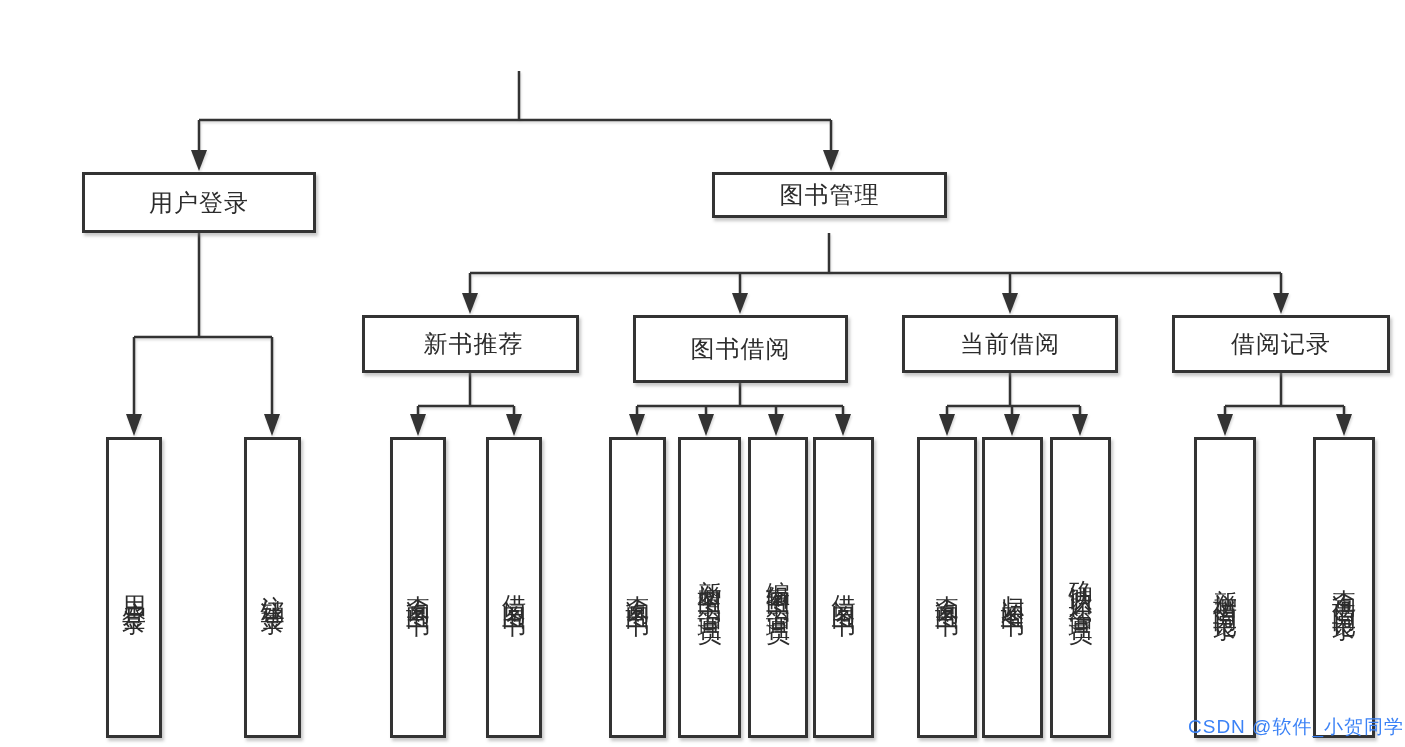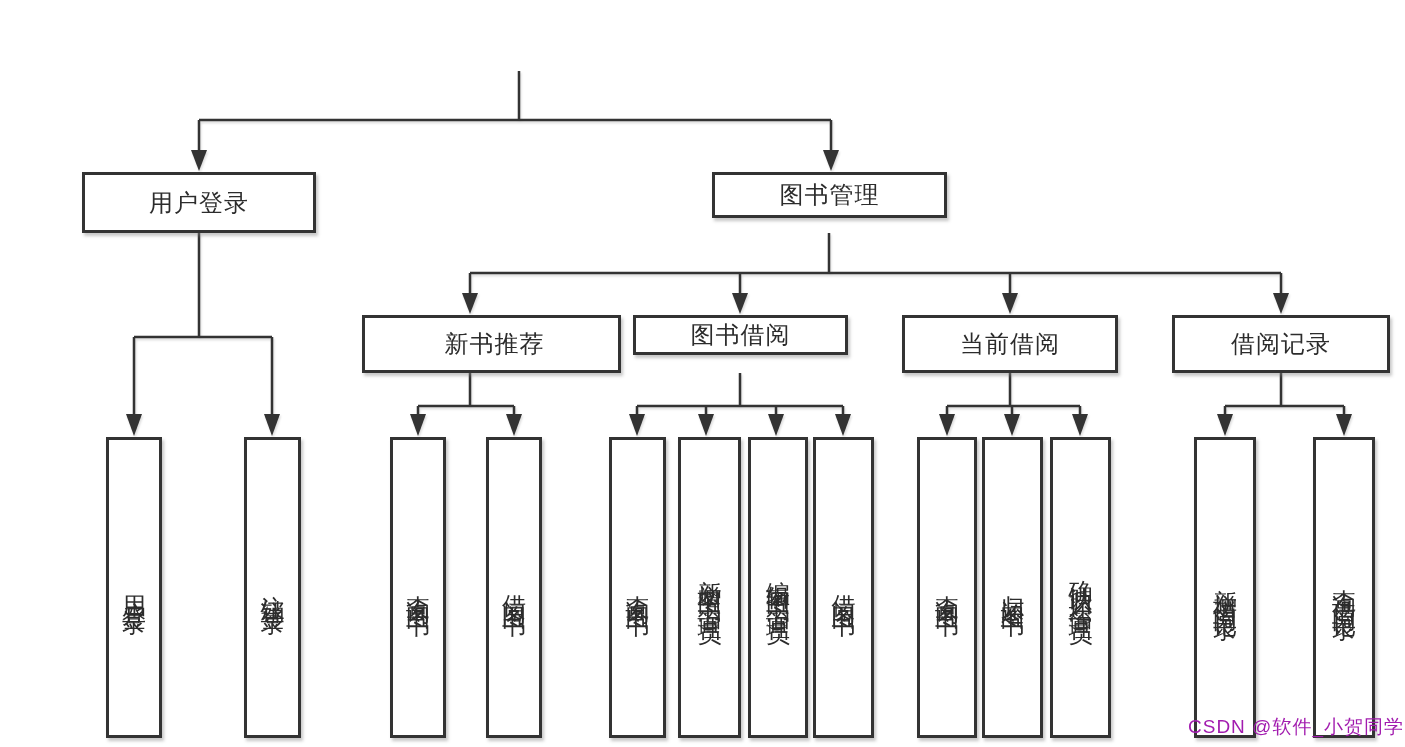--- a/index.html
+++ b/index.html
@@ -49,21 +49,21 @@
     width: 1405px;
     height: 747px;
     filter: drop-shadow(1px 2px 1px rgba(150,150,150,0.35));
   }
   .watermark {
     position: absolute;
     left: 1188px;
     top: 714px;
     font-size: 19px;
     letter-spacing: 1px;
-    color: #a21caf;
+    color: #3b82f6;
     z-index: 5;
     white-space: nowrap;
   }
 </style>
 </head>
 <body>
 
 <div class="stage">
 
   <svg class="connectors" viewBox="0 0 1405 747" xmlns="http://www.w3.org/2000/svg" aria-hidden="true">
@@ -125,24 +125,24 @@
   </svg>
 
 
   <div class="box hnode" style="left:82px; top:172px; width:234px; height:61px;">
     <span>用户登录</span>
   </div>
   <div class="box hnode" style="left:712px; top:172px; width:235px; height:46px;">
     <span>图书管理</span>
   </div>
 
-  <div class="box hnode" style="left:362px; top:315px; width:259px; height:58px;padding-left:6px;">
+  <div class="box hnode" style="left:362px; top:315px; width:217px; height:58px;padding-left:6px;">
     <span>新书推荐</span>
   </div>
-  <div class="box hnode" style="left:633px; top:315px; width:215px; height:40px;">
+  <div class="box hnode" style="left:633px; top:315px; width:215px; height:68px;">
     <span>图书借阅</span>
   </div>
   <div class="box hnode" style="left:902px; top:315px; width:216px; height:58px;">
     <span>当前借阅</span>
   </div>
   <div class="box hnode" style="left:1172px; top:315px; width:218px; height:58px;">
     <span>借阅记录</span>
   </div>
 
   <div class="box leaf" style="left:106px; width:56px;">

